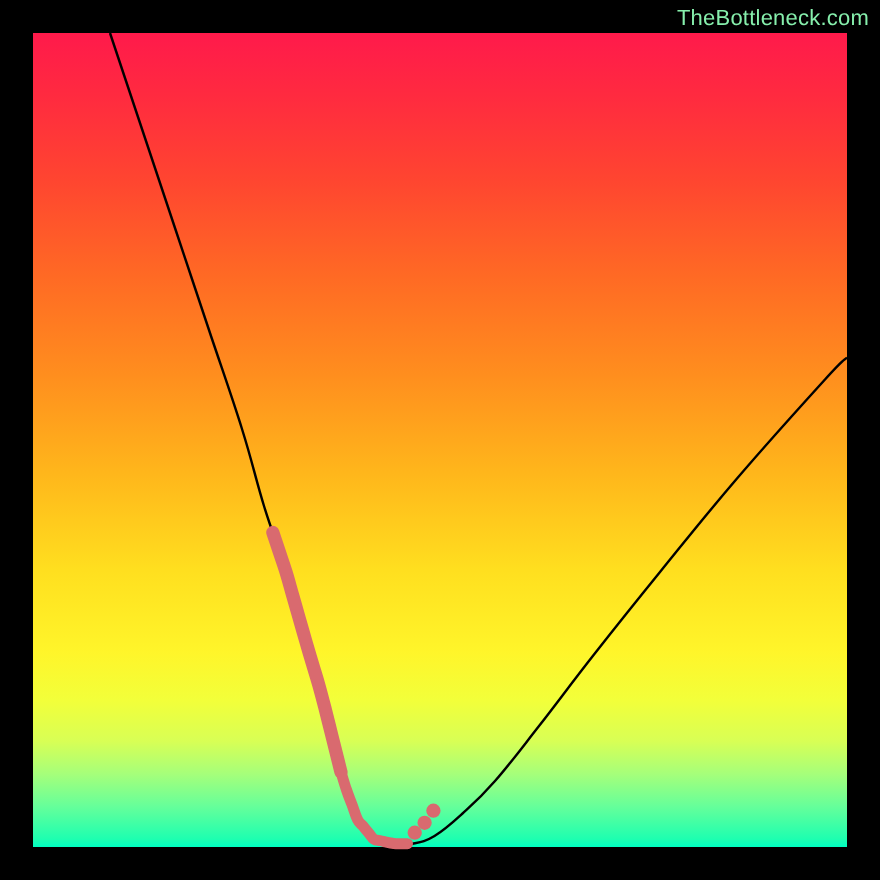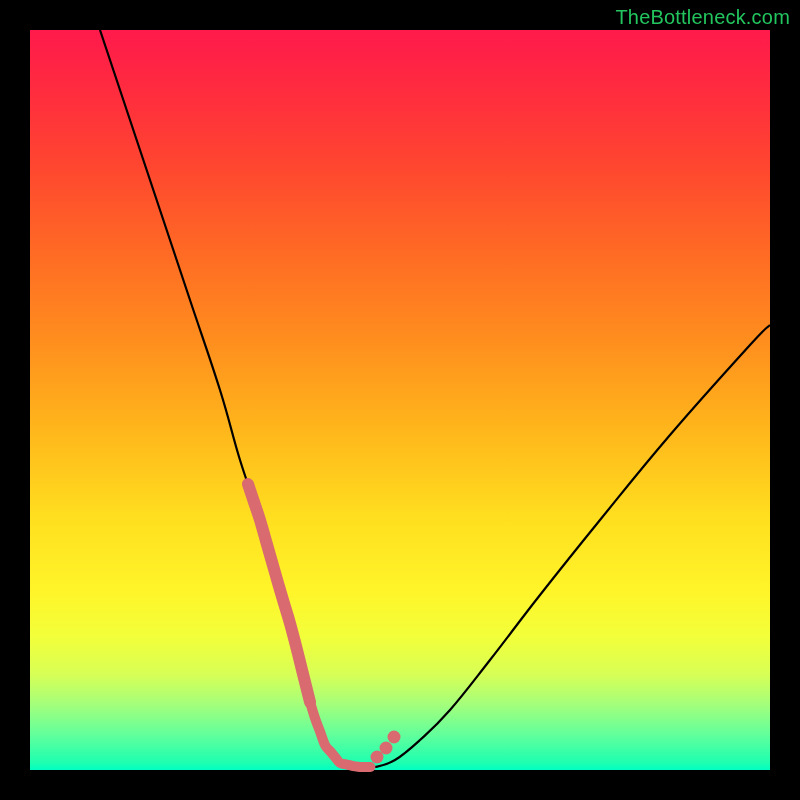--- a/index.html
+++ b/index.html
@@ -35,21 +35,21 @@
       #d8ff55 87%,
       #a6ff7a 91%,
       #66ff9a 95%,
       #1effb0 99%,
       #00ffc2 100%);
   }
   .watermark {
     position: absolute;
     top: 6px;
     right: 10px;
-    color: #22c55e;
+    color: #86efac;
     font-size: 20px;
     font-weight: 500;
     letter-spacing: 0.2px;
     user-select: none;
   }
   svg.curve {
     position: absolute;
     left: 0;
     top: 0;
     width: 740px;

